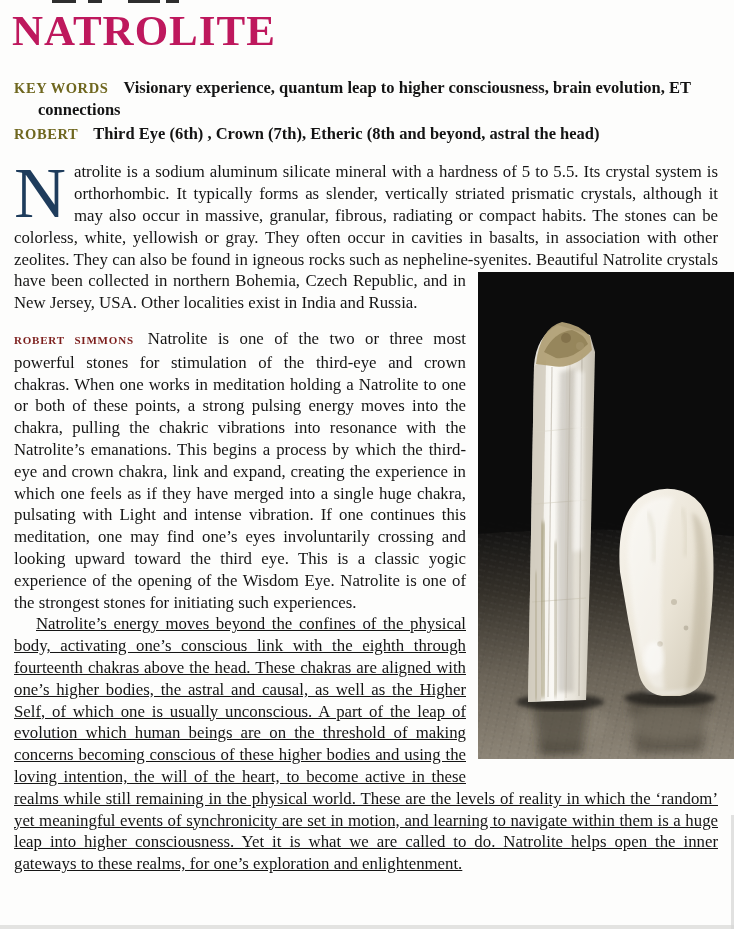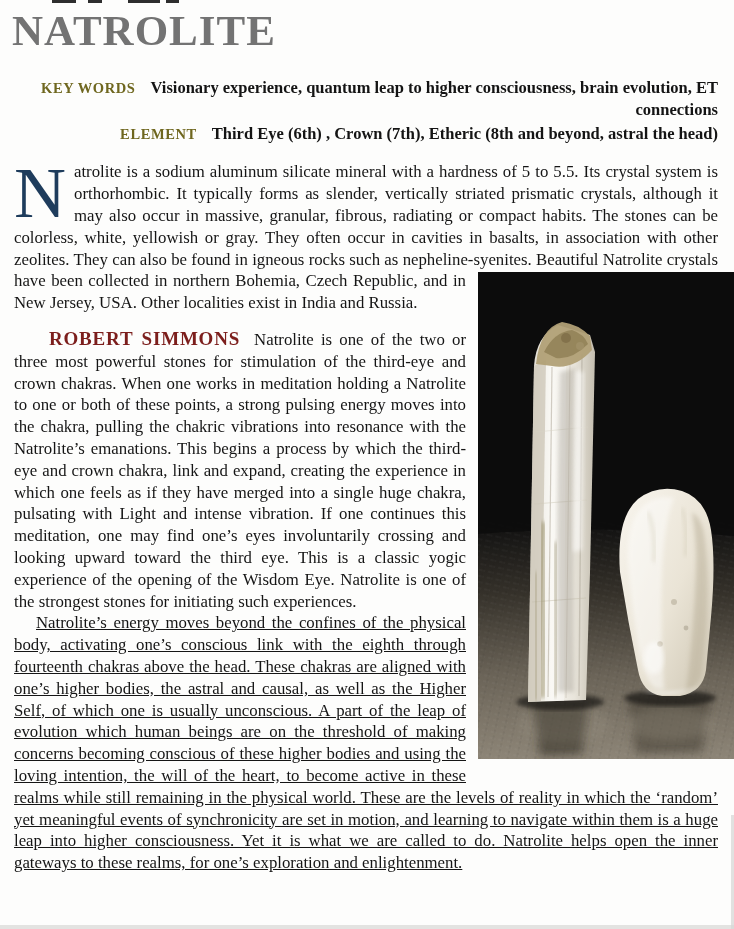--- a/index.html
+++ b/index.html
@@ -15,21 +15,21 @@
   .content { padding: 0 16px 0 14px; }
 
   
   .crop-mark { position:absolute; top:0; height:3px; background:#2e2e2e; }
 
   h1.title {
     font-family: "Liberation Serif", serif;
     font-weight: 600;
     font-size: 43px;
     letter-spacing: 1px;
-    color: #737373;
+    color: #be185d;
     margin: 6px 0 0 -2px;
     line-height: 1.15;
   }
 
   .props { margin-top: 22px; }
   .prop {
     padding-left: 24px;
     text-indent: -24px;
     font-size: 16.5px;
     line-height: 22px;
@@ -45,21 +45,21 @@
     margin-right: 15px;
   }
   .prop-value { color: #141414; }
 
   .bodytext {
     font-size: 16.8px;
     line-height: 21.8px;
     text-align: justify;
     color: #151515;
   }
-  p { margin: 0; text-align: right; }
+  p { margin: 0; }
 
   .intro { margin-top: 16px; }
   .dropcap {
     float: left;
     font-family: "Liberation Serif", serif;
     font-size: 72px;
     line-height: 58px;
     padding: 3px 8px 0 0;
     color: #1e3c5c;
     font-weight: 400;
@@ -69,25 +69,24 @@
     float: right;
     width: 256px;
     height: 487px;
     margin: 2px -16px 10px 12px;
   }
   .photo-float svg { display:block; }
 
   .simmons { margin-top: 14px; }
   .simmons-label {
     font-weight: 700;
-    font-size: 19px;
+    font-size: 11px;
     letter-spacing: 0.8px;
     color: #7c1e1c;
     margin-right: 14px;
-    margin-left: 35px;
   }
 
   .closing { text-indent: 22px; text-decoration: underline; }
 
   
   .scan-edge-bottom {
     position:absolute; left:0; right:0; bottom:0; height:4px;
     background:#d7d7d5; opacity:.7;
   }
   .scan-edge-right {
@@ -106,21 +105,21 @@
   <div class="crop-mark" style="left:166px;width:13px;"></div>
 
   <div class="content">
     <h1 class="title">NATROLITE</h1>
 
     <div class="props">
       <p class="prop">
         <span class="prop-label">KEY WORDS</span><span class="prop-value">Visionary experience, quantum leap to higher consciousness, brain evolution, ET connections</span>
       </p>
       <p class="prop">
-        <span class="prop-label">ELEMENT</span><span class="prop-value">Third Eye (6th) , Crown (7th), Etheric (8th and beyond, astral the head)</span>
+        <span class="prop-label">ROBERT</span><span class="prop-value">Third Eye (6th) , Crown (7th), Etheric (8th and beyond, astral the head)</span>
       </p>
     </div>
 
     <p class="bodytext intro">
       <span class="dropcap">N</span><span>atrolite is a sodium aluminum silicate mineral with a hardness of 5 to 5.5. Its crystal system is orthorhombic. It typically forms as slender, vertically striated prismatic crystals, although it may also occur in massive, granular, fibrous, radiating or compact habits. The stones can be colorless, white, yellowish or gray. They often occur in cavities in basalts, in association with other zeolites. They can also be found in igneous rocks such as nepheline-syenites. Beautiful Natrolite crystals have been collected in northern Bohemia, </span><span class="photo-float">
         <svg width="256" height="487" viewBox="0 0 256 487" xmlns="http://www.w3.org/2000/svg">
           <defs>
             <linearGradient id="floorGrad" x1="0" y1="0" x2="0" y2="1">
               <stop offset="0" stop-color="#101010"></stop>
               <stop offset="0.3" stop-color="#35312a"></stop>

